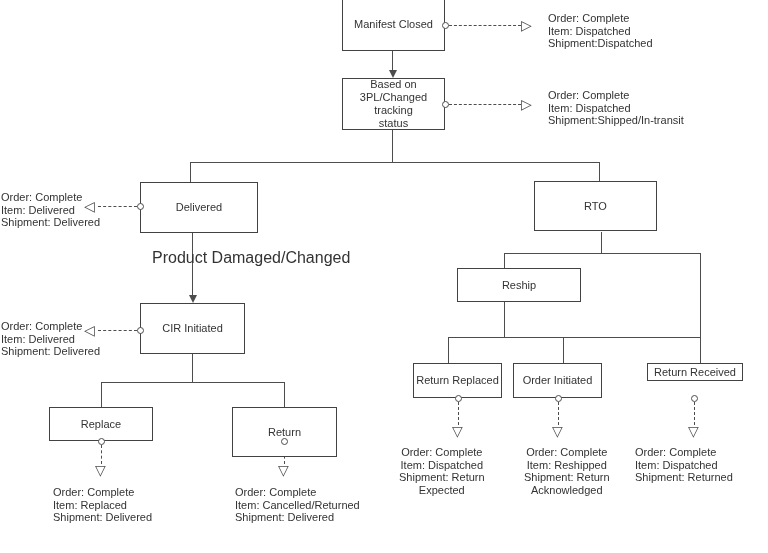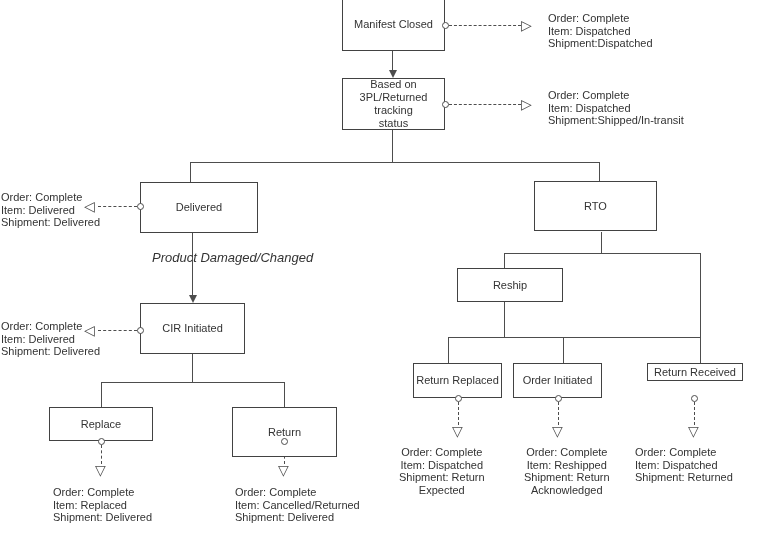--- a/index.html
+++ b/index.html
@@ -31,22 +31,22 @@
   .tri {
     position:absolute; font-family:"DejaVu Sans", sans-serif;
     font-size:14px; line-height:13px; color:#4d4d4d; z-index:2;
   }
   .ann {
     position:absolute; font-size:11px; line-height:12.5px;
     color:#333333; white-space:pre-line; z-index:3;
   }
   .ann.center { text-align:center; }
   .edge-label {
-    position:absolute; font-size:13px; line-height:12px;
-    color:#333333; z-index:2; white-space:nowrap;font-style:italic;
+    position:absolute; font-size:16px; line-height:12px;
+    color:#333333; z-index:2; white-space:nowrap;
   }
 </style>
 </head>
 <body>
 
 <div id="canvas">
 
   <div class="sl-v" style="left:392px;top:51px;height:20px"></div>
   <div class="arr-down" style="left:389px;top:70px"></div>
 
@@ -104,28 +104,28 @@
   <div class="conn-circle" style="left:555px;top:395px"></div>
   <div class="dash-v" style="left:558px;top:402px;height:23px"></div>
   <span class="tri" style="left:552px;top:425px">▽</span>
 
   <div class="conn-circle" style="left:691px;top:395px"></div>
   <div class="dash-v" style="left:694px;top:402px;height:23px"></div>
   <span class="tri" style="left:688px;top:425px">▽</span>
 
   <div class="node" style="left:342px;top:-2px;width:103px;height:53px">Manifest Closed</div>
   <div class="node" style="left:342px;top:78px;width:103px;height:52px">Based on
-3PL/Returned tracking
+3PL/Changed tracking
 status</div>
   <div class="node" style="left:140px;top:182px;width:118px;height:51px">Delivered</div>
   <div class="node" style="left:534px;top:181px;width:123px;height:50px">RTO</div>
   <div class="node" style="left:140px;top:303px;width:105px;height:51px">CIR Initiated</div>
   <div class="node" style="left:49px;top:407px;width:104px;height:34px">Replace</div>
   <div class="node" style="left:232px;top:407px;width:105px;height:50px">Return</div>
-  <div class="node" style="left:457px;top:268px;width:106px;height:34px">Reship</div>
+  <div class="node" style="left:457px;top:268px;width:124px;height:34px">Reship</div>
   <div class="node" style="left:413px;top:363px;width:89px;height:35px">Return Replaced</div>
   <div class="node" style="left:513px;top:363px;width:89px;height:35px">Order Initiated</div>
   <div class="node" style="left:647px;top:363px;width:96px;height:18px">Return Received</div>
 
   <div class="edge-label" style="left:152px;top:252px">Product Damaged/Changed</div>
 
   <div class="ann" style="left:548px;top:12px">Order: Complete
 Item: Dispatched
 Shipment:Dispatched</div>
   <div class="ann" style="left:548px;top:89px">Order: Complete

